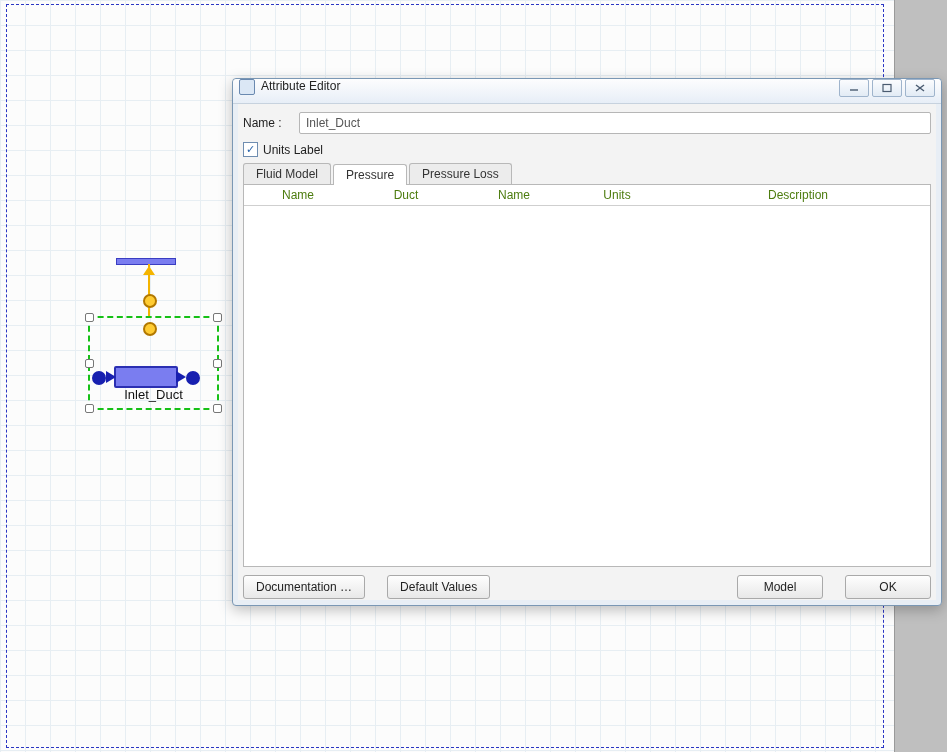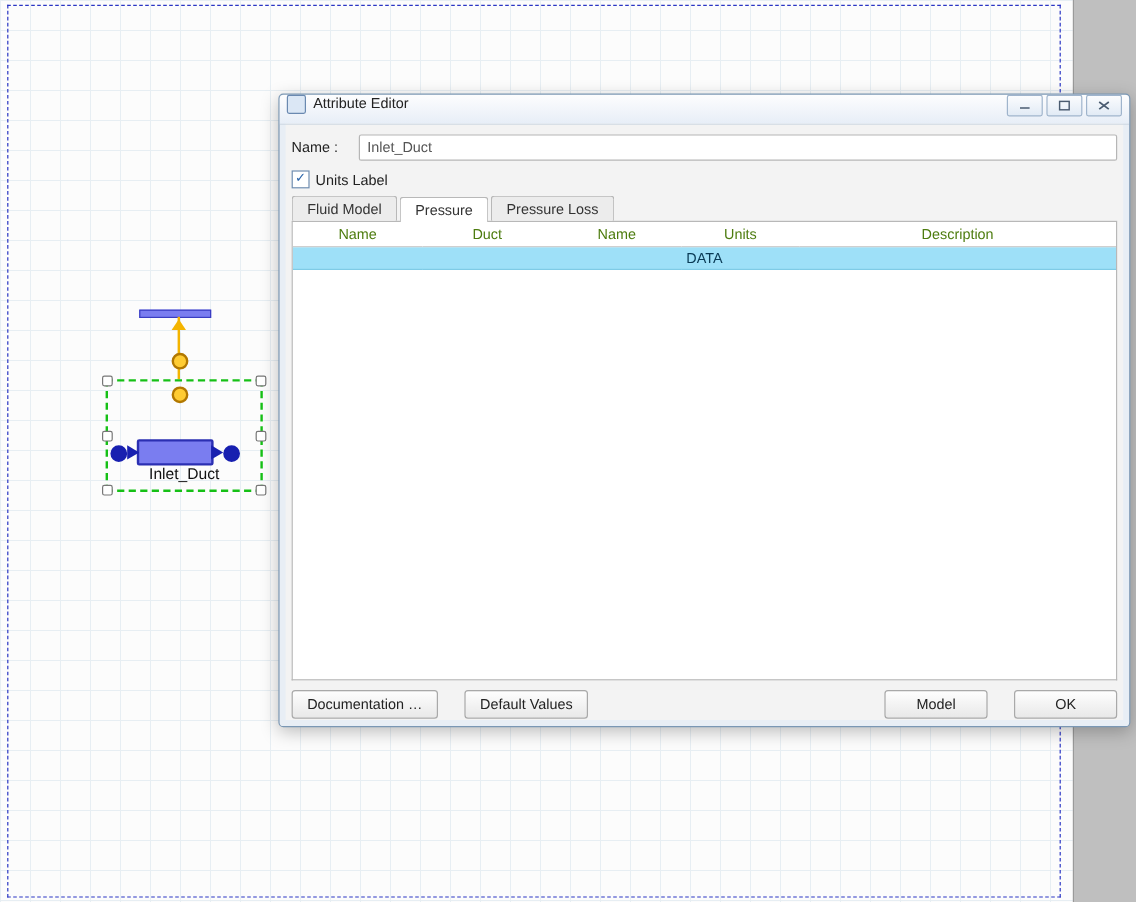--- a/index.html
+++ b/index.html
@@ -168,23 +168,20 @@
           <thead>
             <tr>
               <th style="text-align:center">Name</th>
               <th style="text-align:center">Duct</th>
               <th style="text-align:center">Name</th>
               <th style="text-align:center">Units</th>
               <th style="text-align:center">Description</th>
             </tr>
           </thead>
           <tbody>
-            <tr class="sectrow">
-              <td colspan="5">DATA</td>
-            </tr>
           </tbody>
         </table>
       </div>
 
       <div class="dlg-foot">
         <div class="btn">Documentation …</div>
         <div class="btn">Default Values</div>
         <span class="spacer"></span>
         <div class="btn" style="width:60px;justify-content:center">Model</div>
         <div class="btn" style="width:60px;justify-content:center">OK</div>

